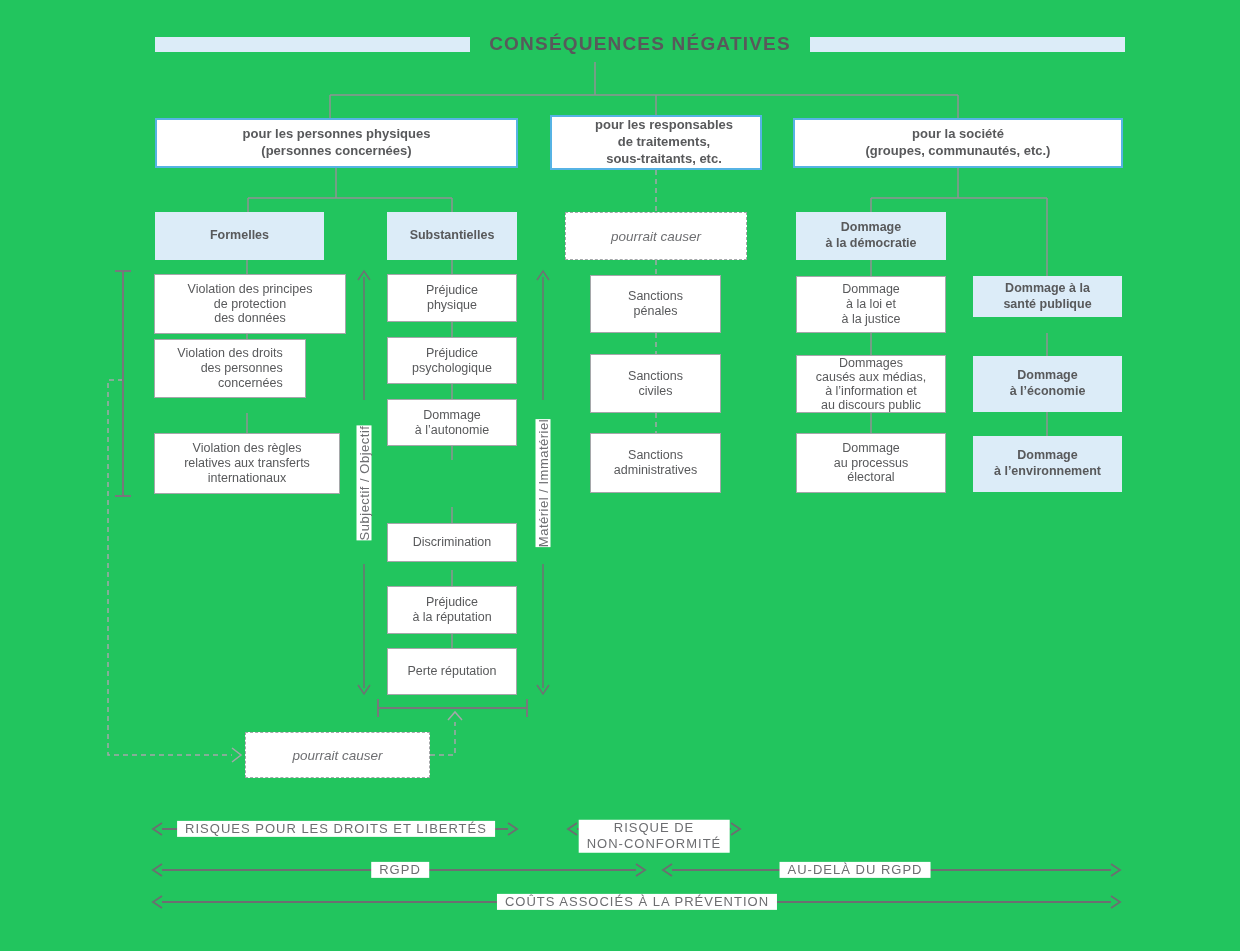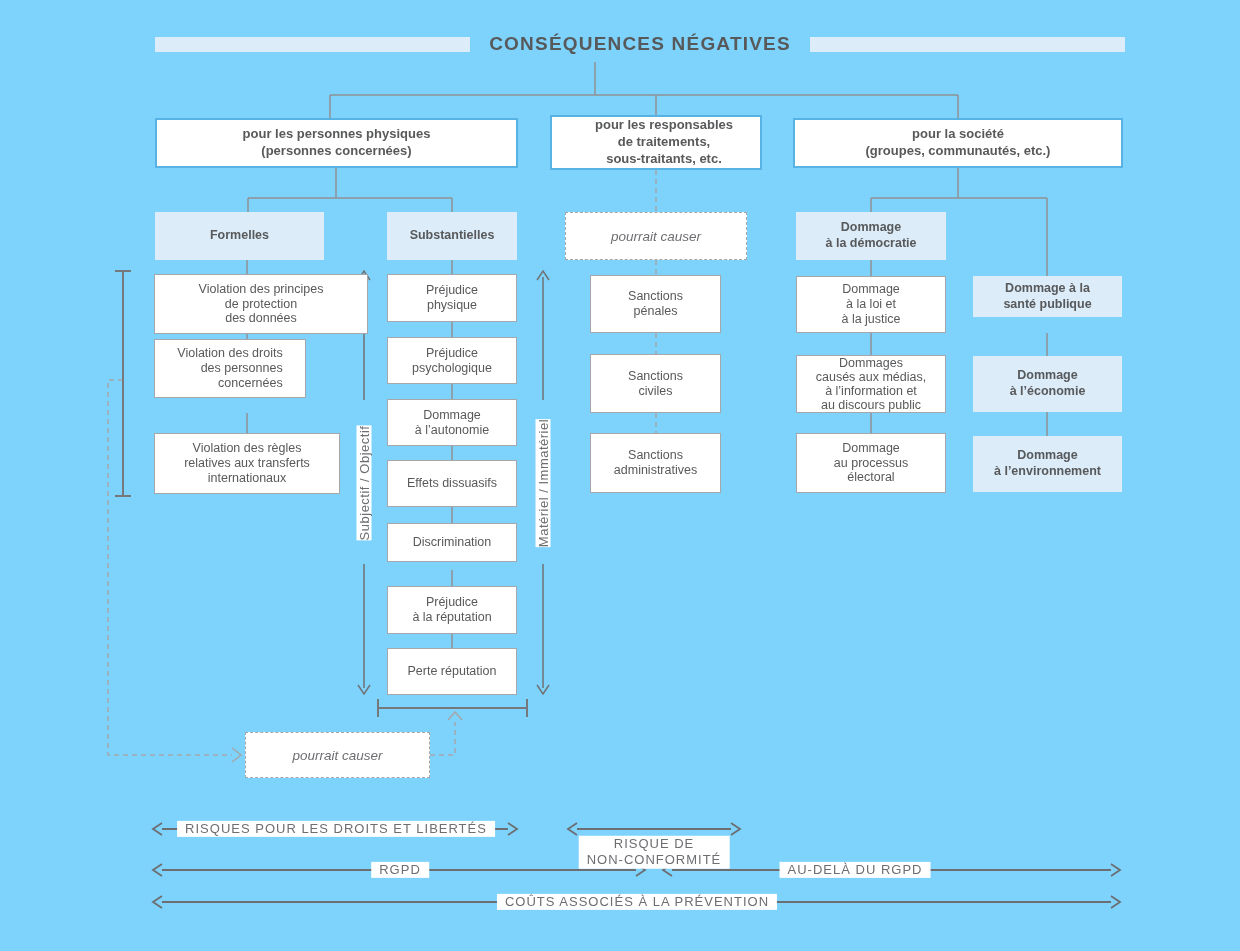--- a/index.html
+++ b/index.html
@@ -1,17 +1,17 @@
 <!DOCTYPE html>
 <html><head>
 <meta charset="utf-8">
 <style>
   html,body{margin:0;padding:0;background:#fff;}
   #diagram{
-    position:relative;width:1240px;height:951px;background:#7dd3fc;
+    position:relative;width:1240px;height:951px;background:#22c55e;
     font-family:"Liberation Sans","DejaVu Sans",sans-serif;
     color:#58595b;overflow:hidden;
   }
   #diagram svg{position:absolute;left:0;top:0;}
   .abs{position:absolute;box-sizing:border-box;}
   .ctr{display:flex;align-items:center;justify-content:center;text-align:center;white-space:pre-line;}
   .title{
     font-size:19px;font-weight:bold;letter-spacing:1.2px;color:#58595b;
     text-align:center;
   }
@@ -137,38 +137,37 @@
 
   <div class="abs ctr topbox" style="left:155px;top:118px;width:363px;height:50px;">pour les personnes physiques
 (personnes concernées)</div>
   <div class="abs ctr topbox" style="left:550px;top:115px;width:212px;height:55px;padding-left:16px;">pour les responsables
 de traitements,
 sous-traitants, etc.</div>
   <div class="abs ctr topbox" style="left:793px;top:118px;width:330px;height:50px;text-align:center;">pour la société
 (groupes, communautés, etc.)</div>
 
   <div class="abs ctr bluefill" style="left:155px;top:212px;width:169px;height:48px;">Formelles</div>
-  <div class="abs ctr wbox" style="left:154px;top:274px;width:214px;height:60px;">Violation des principes
+  <div class="abs ctr wbox" style="left:154px;top:274px;width:192px;height:60px;">Violation des principes
 de protection
 des données</div>
   <div class="abs ctr wbox" style="left:154px;top:339px;width:152px;height:59px;text-align:right;">Violation des droits
 des personnes
 concernées</div>
   <div class="abs ctr wbox" style="left:154px;top:433px;width:186px;height:61px;">Violation des règles
 relatives aux transferts
 internationaux</div>
 
   <div class="abs ctr bluefill" style="left:387px;top:212px;width:130px;height:48px;">Substantielles</div>
   <div class="abs ctr wbox" style="left:387px;top:274px;width:130px;height:48px;">Préjudice
 physique</div>
   <div class="abs ctr wbox" style="left:387px;top:337px;width:130px;height:47px;">Préjudice
 psychologique</div>
   <div class="abs ctr wbox" style="left:387px;top:399px;width:130px;height:47px;">Dommage
 à l’autonomie</div>
-  <div class="abs ctr wbox" style="left:387px;top:460px;width:130px;height:47px;">Effets dissuasifs</div>
   <div class="abs ctr wbox" style="left:387px;top:523px;width:130px;height:39px;">Discrimination</div>
   <div class="abs ctr wbox" style="left:387px;top:586px;width:130px;height:48px;">Préjudice
 à la réputation</div>
   <div class="abs ctr wbox" style="left:387px;top:648px;width:130px;height:47px;">Perte réputation</div>
 
   <div class="abs axis" style="left:364px;top:483px;">Subjectif / Objectif</div>
   <div class="abs axis" style="left:543px;top:483px;">Matériel / Immatériel</div>
 
   <div class="abs ctr dashbox" style="left:565px;top:212px;width:182px;height:48px;">pourrait causer</div>
   <div class="abs ctr wbox" style="left:590px;top:275px;width:131px;height:58px;">Sanctions
@@ -194,19 +193,19 @@
   <div class="abs ctr bluefill" style="left:973px;top:276px;width:149px;height:41px;">Dommage à la
 santé publique</div>
   <div class="abs ctr bluefill" style="left:973px;top:356px;width:149px;height:56px;">Dommage
 à l’économie</div>
   <div class="abs ctr bluefill" style="left:973px;top:436px;width:149px;height:56px;">Dommage
 à l’environnement</div>
 
   <div class="abs ctr dashbox" style="left:245px;top:732px;width:185px;height:46px;">pourrait causer</div>
 
   <div class="abs flabel" style="left:336px;top:829px;">RISQUES POUR LES DROITS ET LIBERTÉS</div>
-  <div class="abs flabel" style="left:654px;top:836px;margin-top:16px;">RISQUE DE
+  <div class="abs flabel" style="left:654px;top:836px;">RISQUE DE
 NON-CONFORMITÉ</div>
   <div class="abs flabel" style="left:400px;top:870px;">RGPD</div>
   <div class="abs flabel" style="left:855px;top:870px;">AU-DELÀ DU RGPD</div>
   <div class="abs flabel" style="left:637px;top:902px;">COÛTS ASSOCIÉS À LA PRÉVENTION</div>
 
 </div>
 
 </body></html>

